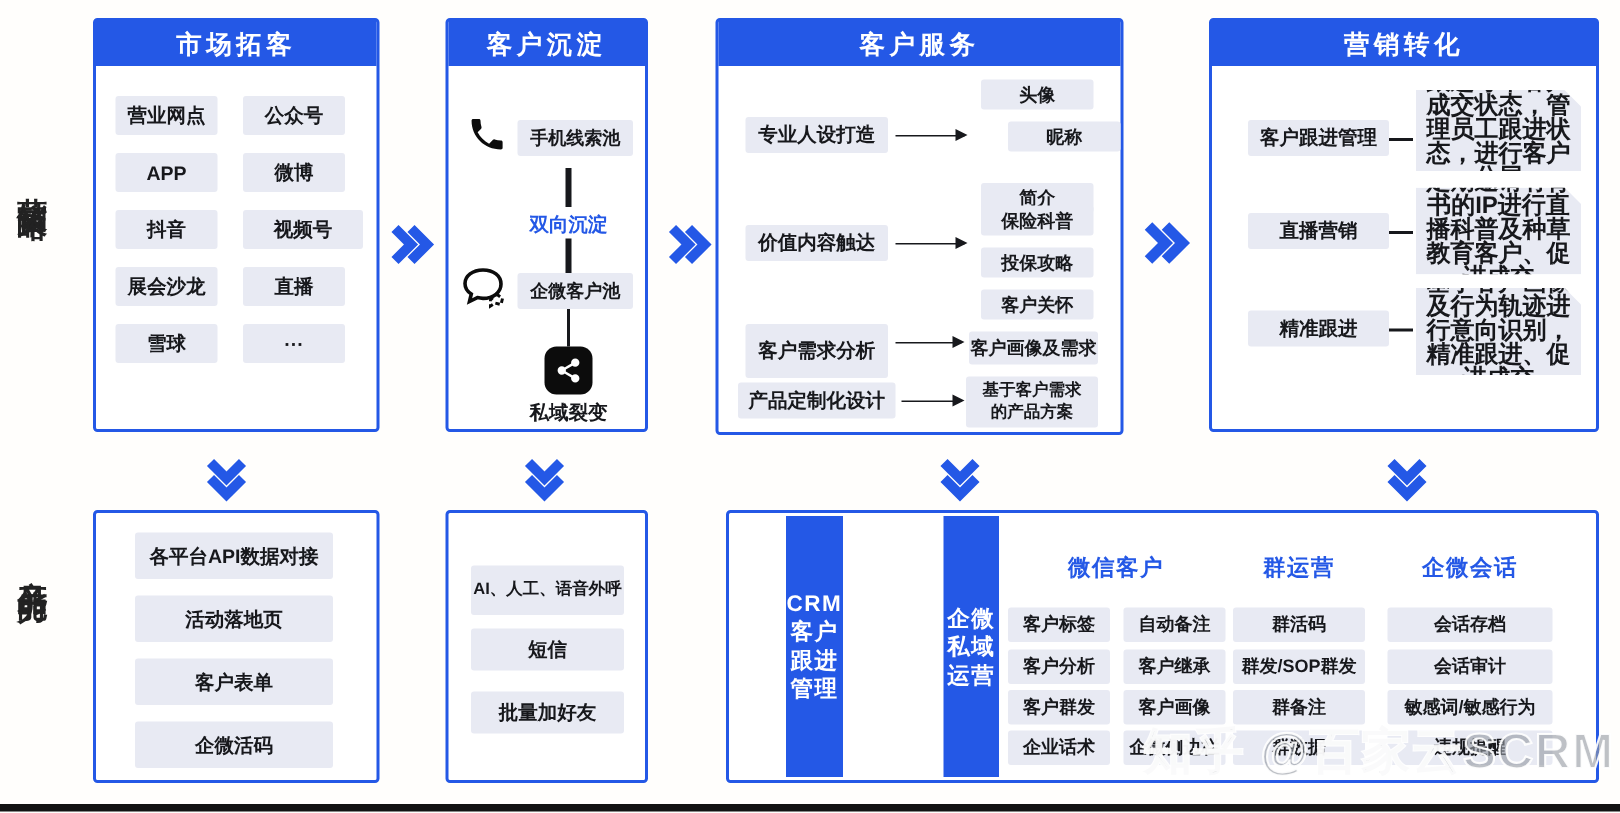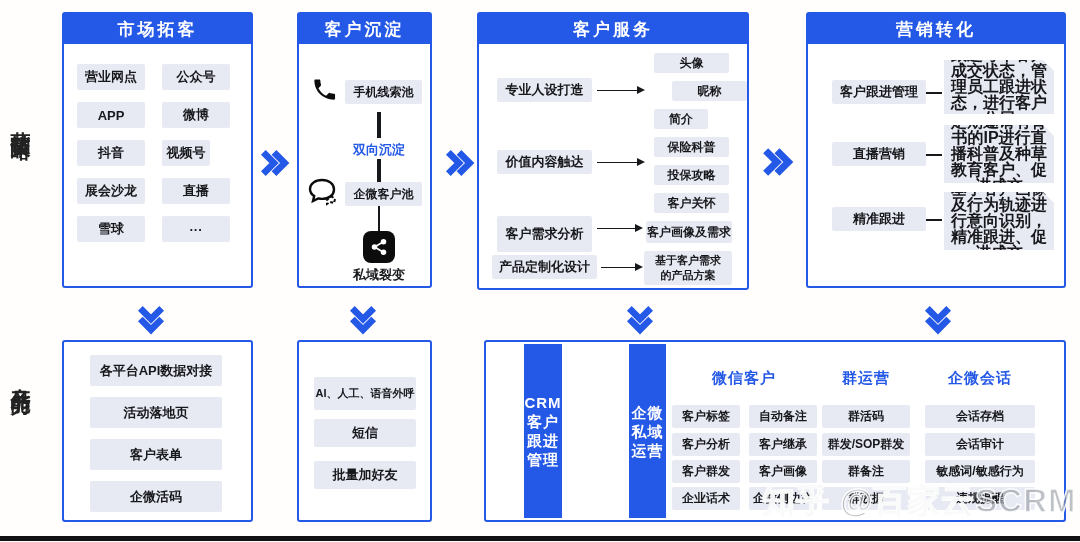--- a/index.html
+++ b/index.html
@@ -65,21 +65,21 @@
   <div class="rail" style="left:8px;top:116px;">营销策略</div>
   <div class="rail" style="left:8px;top:371px;">产品能力</div>
 
   <div class="box" style="left:62px;top:12px;width:191px;height:276px;">
     <div class="hdr">市场拓客</div>
     <div class="cell" style="left:13px;top:50px;width:68px;height:26px;">营业网点</div>
     <div class="cell" style="left:98px;top:50px;width:68px;height:26px;">公众号</div>
     <div class="cell" style="left:13px;top:88px;width:68px;height:26px;">APP</div>
     <div class="cell" style="left:98px;top:88px;width:68px;height:26px;">微博</div>
     <div class="cell" style="left:13px;top:126px;width:68px;height:26px;">抖音</div>
-    <div class="cell" style="left:98px;top:126px;width:48px;height:26px;">视频号</div>
+    <div class="cell" style="left:98px;top:126px;width:80px;height:26px;">视频号</div>
     <div class="cell" style="left:13px;top:164px;width:68px;height:26px;">展会沙龙</div>
     <div class="cell" style="left:98px;top:164px;width:68px;height:26px;">直播</div>
     <div class="cell" style="left:13px;top:202px;width:68px;height:26px;">雪球</div>
     <div class="cell" style="left:98px;top:202px;width:68px;height:26px;">···</div>
   </div>
 
   <div class="chev" style="left:258px;top:146px;">
     <svg width="32" height="34" viewBox="0 0 24 24">
         <path d="M4 4 L12 12 L4 20" fill="none" stroke="#2458e6" stroke-width="5"></path>
         <path d="M12 4 L20 12 L12 20" fill="none" stroke="#2458e6" stroke-width="5"></path>
@@ -139,21 +139,21 @@
     <div class="cell" style="left:18px;top:202px;width:95px;height:36px;">客户需求分析</div>
     <div class="cell" style="left:13px;top:241px;width:105px;height:24px;">产品定制化设计</div>
 
     <div class="harrow" style="left:118px;top:76px;width:46px;"></div>
     <div class="harrow" style="left:118px;top:148px;width:46px;"></div>
     <div class="harrow" style="left:118px;top:214px;width:44px;"></div>
     <div class="harrow" style="left:122px;top:253px;width:40px;"></div>
 
     <div class="cell sm" style="left:175px;top:39px;width:75px;height:20px;">头像</div>
     <div class="cell sm" style="left:193px;top:67px;width:75px;height:20px;">昵称</div>
-    <div class="cell sm" style="left:175px;top:95px;width:54px;height:20px;">简介</div>
+    <div class="cell sm" style="left:175px;top:108px;width:75px;height:20px;">简介</div>
     <div class="cell sm" style="left:175px;top:123px;width:75px;height:20px;">保险科普</div>
     <div class="cell sm" style="left:175px;top:151px;width:75px;height:20px;">投保攻略</div>
     <div class="cell sm" style="left:175px;top:179px;width:75px;height:20px;">客户关怀</div>
     <div class="cell sm" style="left:167px;top:207px;width:86px;height:22px;">客户画像及需求</div>
     <div class="cell xs" style="left:165px;top:237px;width:88px;height:34px;padding:2px 6px;">基于客户需求的产品方案</div>
   </div>
 
   <div class="chev" style="left:760px;top:144px;">
     <svg width="34" height="36" viewBox="0 0 24 24">
         <path d="M4 4 L12 12 L4 20" fill="none" stroke="#2458e6" stroke-width="5"></path>

